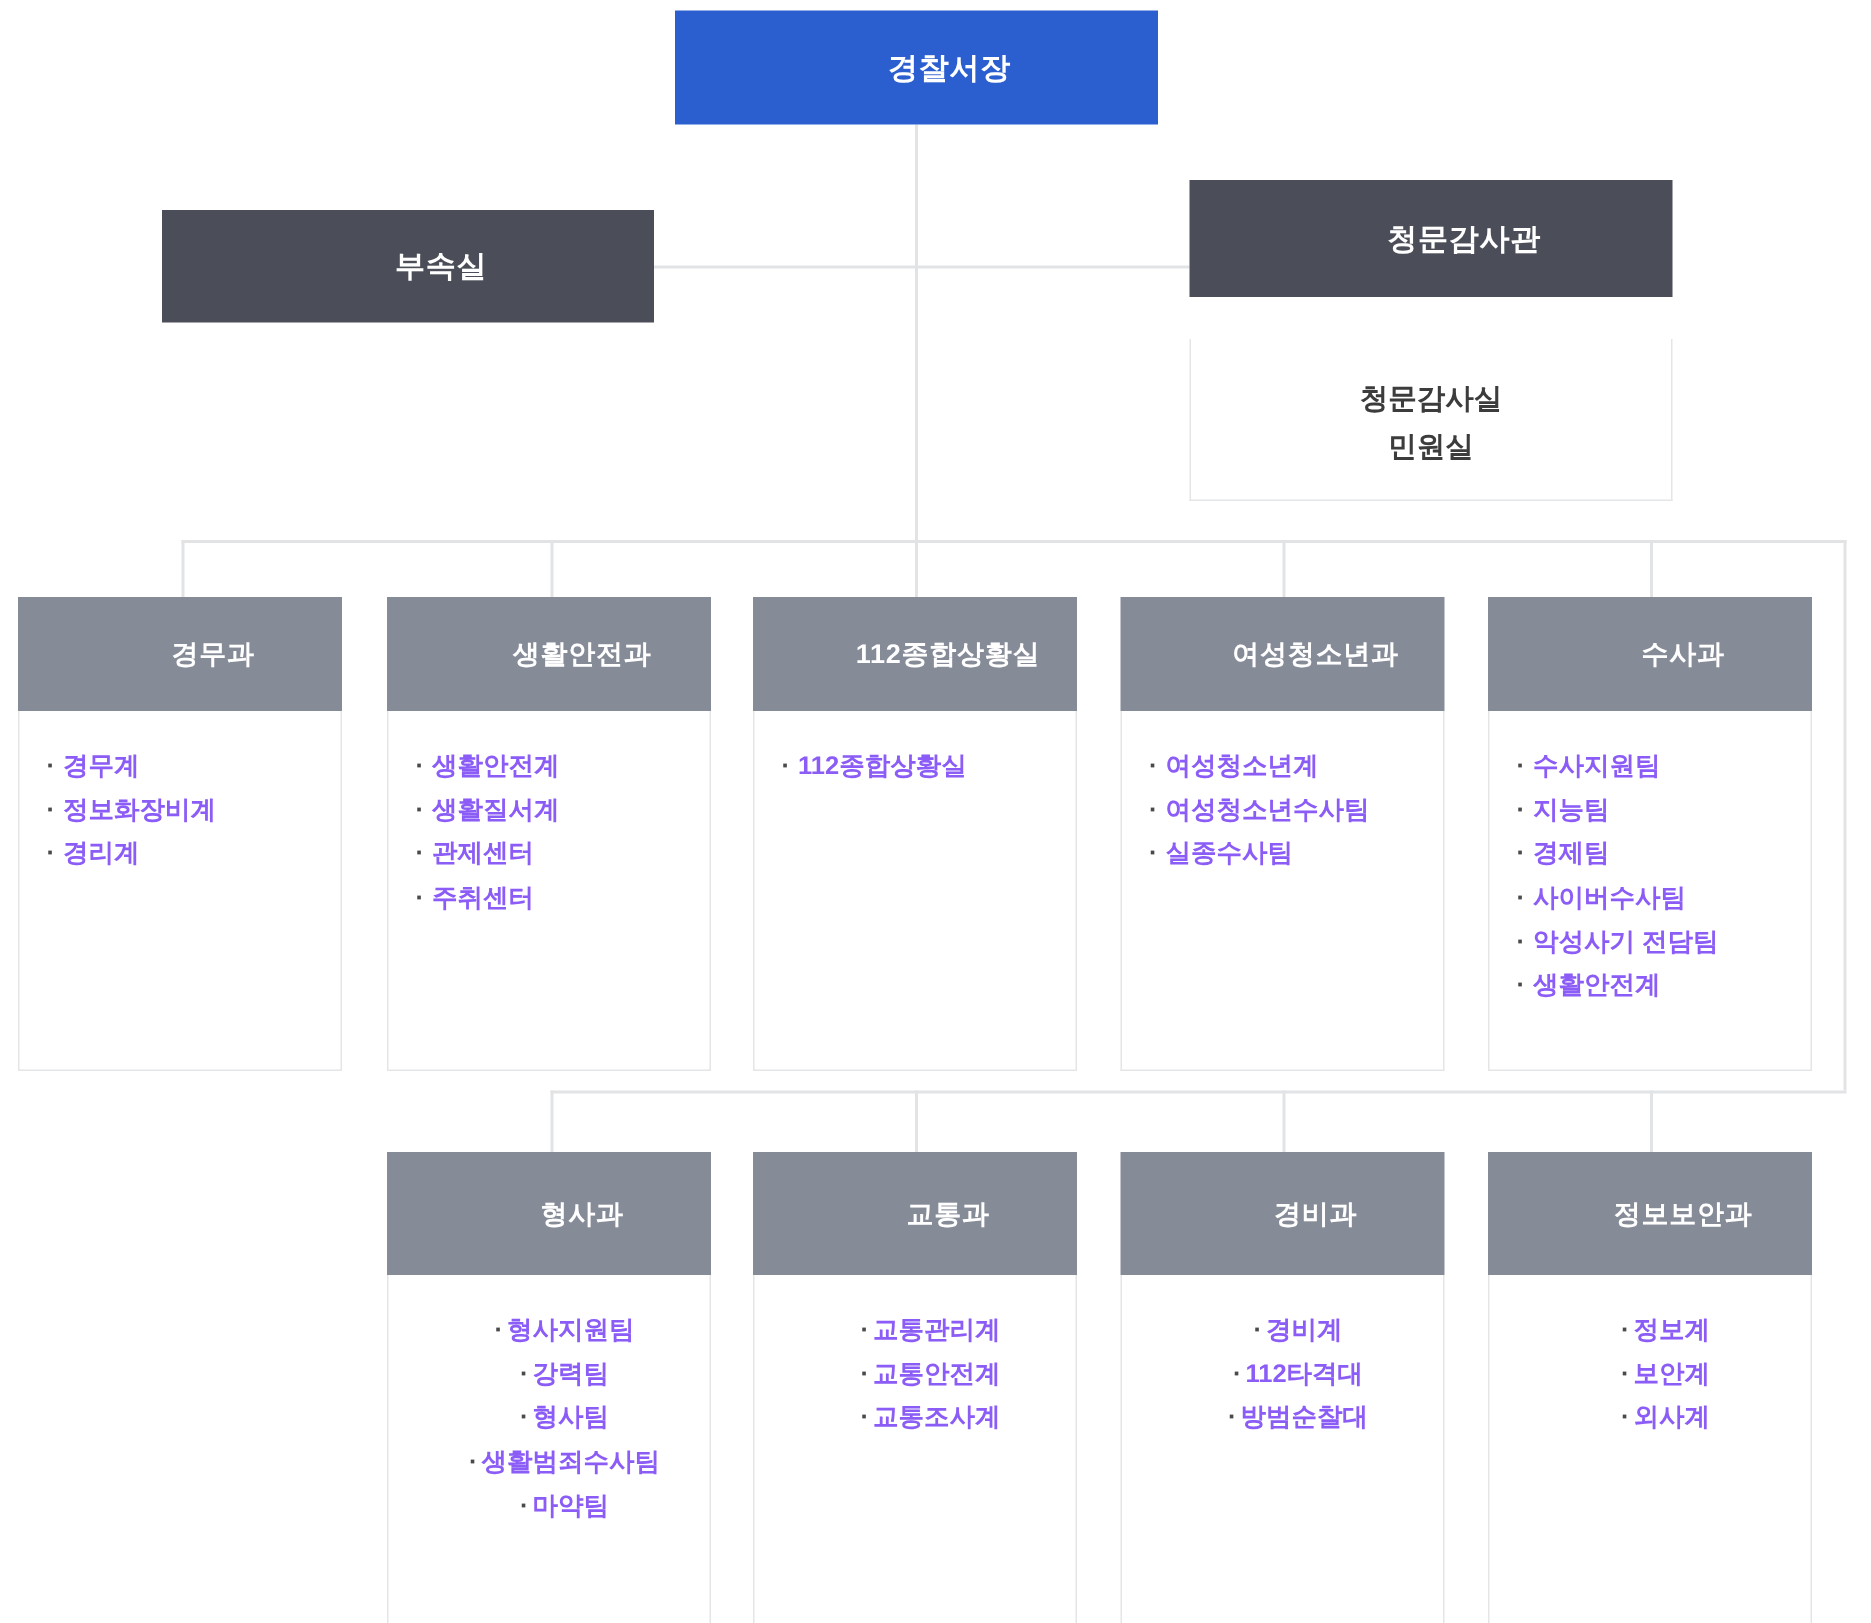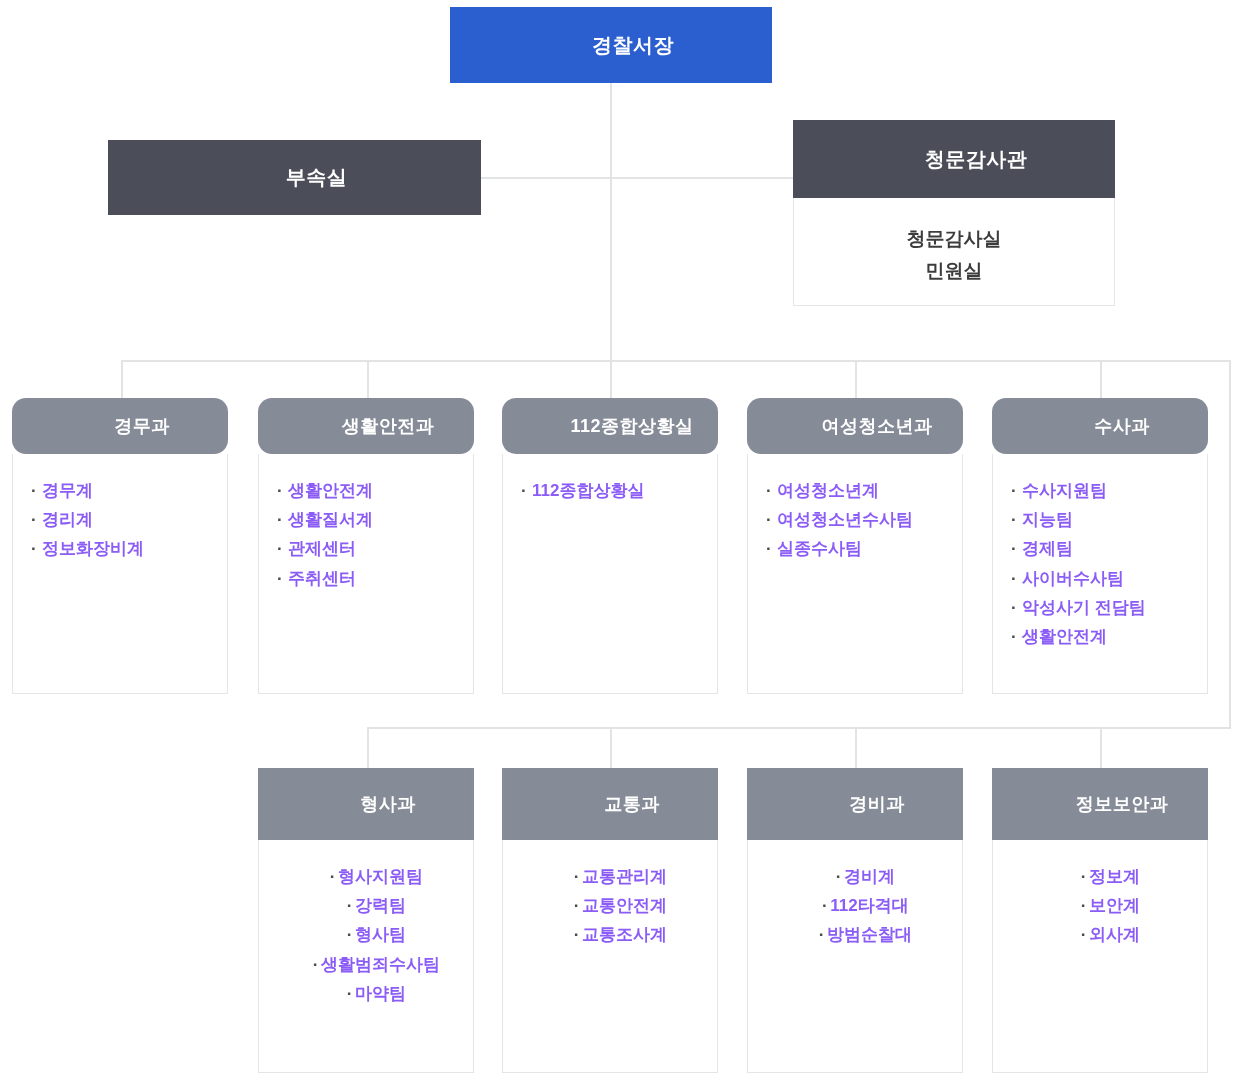--- a/index.html
+++ b/index.html
@@ -66,21 +66,21 @@
   }
 
   
   .dark .box-hd {
     background: #4b4e58;
   }
 
   .annex {
     left: 108px;
     top: 140px;
-    width: 373px;
+    width: 328px;
     height: 75px;
   }
   .annex .box-hd {
     height: 75px;
     font-size: 20px;
   }
 
   .audit {
     left: 793px;
     top: 120px;
@@ -92,47 +92,48 @@
     font-size: 20px;
   }
   .audit .box-bd {
     height: 108px;
     display: flex;
     flex-direction: column;
     align-items: center;
     justify-content: center;
     gap: 4px;
     padding-top: 6px;
+    margin-top: 28px;
   }
   .audit .box-bd div {
     font-size: 19px;
     color: #3c3c3c;
     font-weight: bold;
     line-height: 1.45;
   }
 
   
   .dept .box-hd {
     background: #868b98;
     font-size: 18px;
   }
   .dept.row3 {
     top: 398px;
     width: 216px;
     height: 312px;
   }
-  .dept.row3 .box-hd { height: 56px; border-radius: 14px; }
+  .dept.row3 .box-hd { height: 76px; }
   .dept.row3 .box-bd { height: 240px; }
 
   .dept.row4 {
     top: 768px;
     width: 216px;
     height: 310px;
   }
-  .dept.row4 .box-hd { height: 72px; }
+  .dept.row4 .box-hd { height: 82px; }
   .dept.row4 .box-bd { height: 233px; text-align: center; }
 
   .items {
     margin: 0;
     padding: 22px 0 0 18px;
     list-style: none;
   }
   .items li {
     font-size: 17px;
     font-weight: bold;
@@ -186,22 +187,22 @@
       <div>청문감사실</div>
       <div>민원실</div>
     </div>
   </div>
 
   <div class="box dept row3" style="left:12px;">
     <div class="box-hd">경무과</div>
     <div class="box-bd">
       <ul class="items">
         <li>경무계</li>
+        <li>정보화장비계</li>
         <li>경리계</li>
-        <li>정보화장비계</li>
       </ul>
     </div>
   </div>
 
   <div class="box dept row3" style="left:258px;">
     <div class="box-hd">생활안전과</div>
     <div class="box-bd">
       <ul class="items">
         <li>생활안전계</li>
         <li>생활질서계</li>

